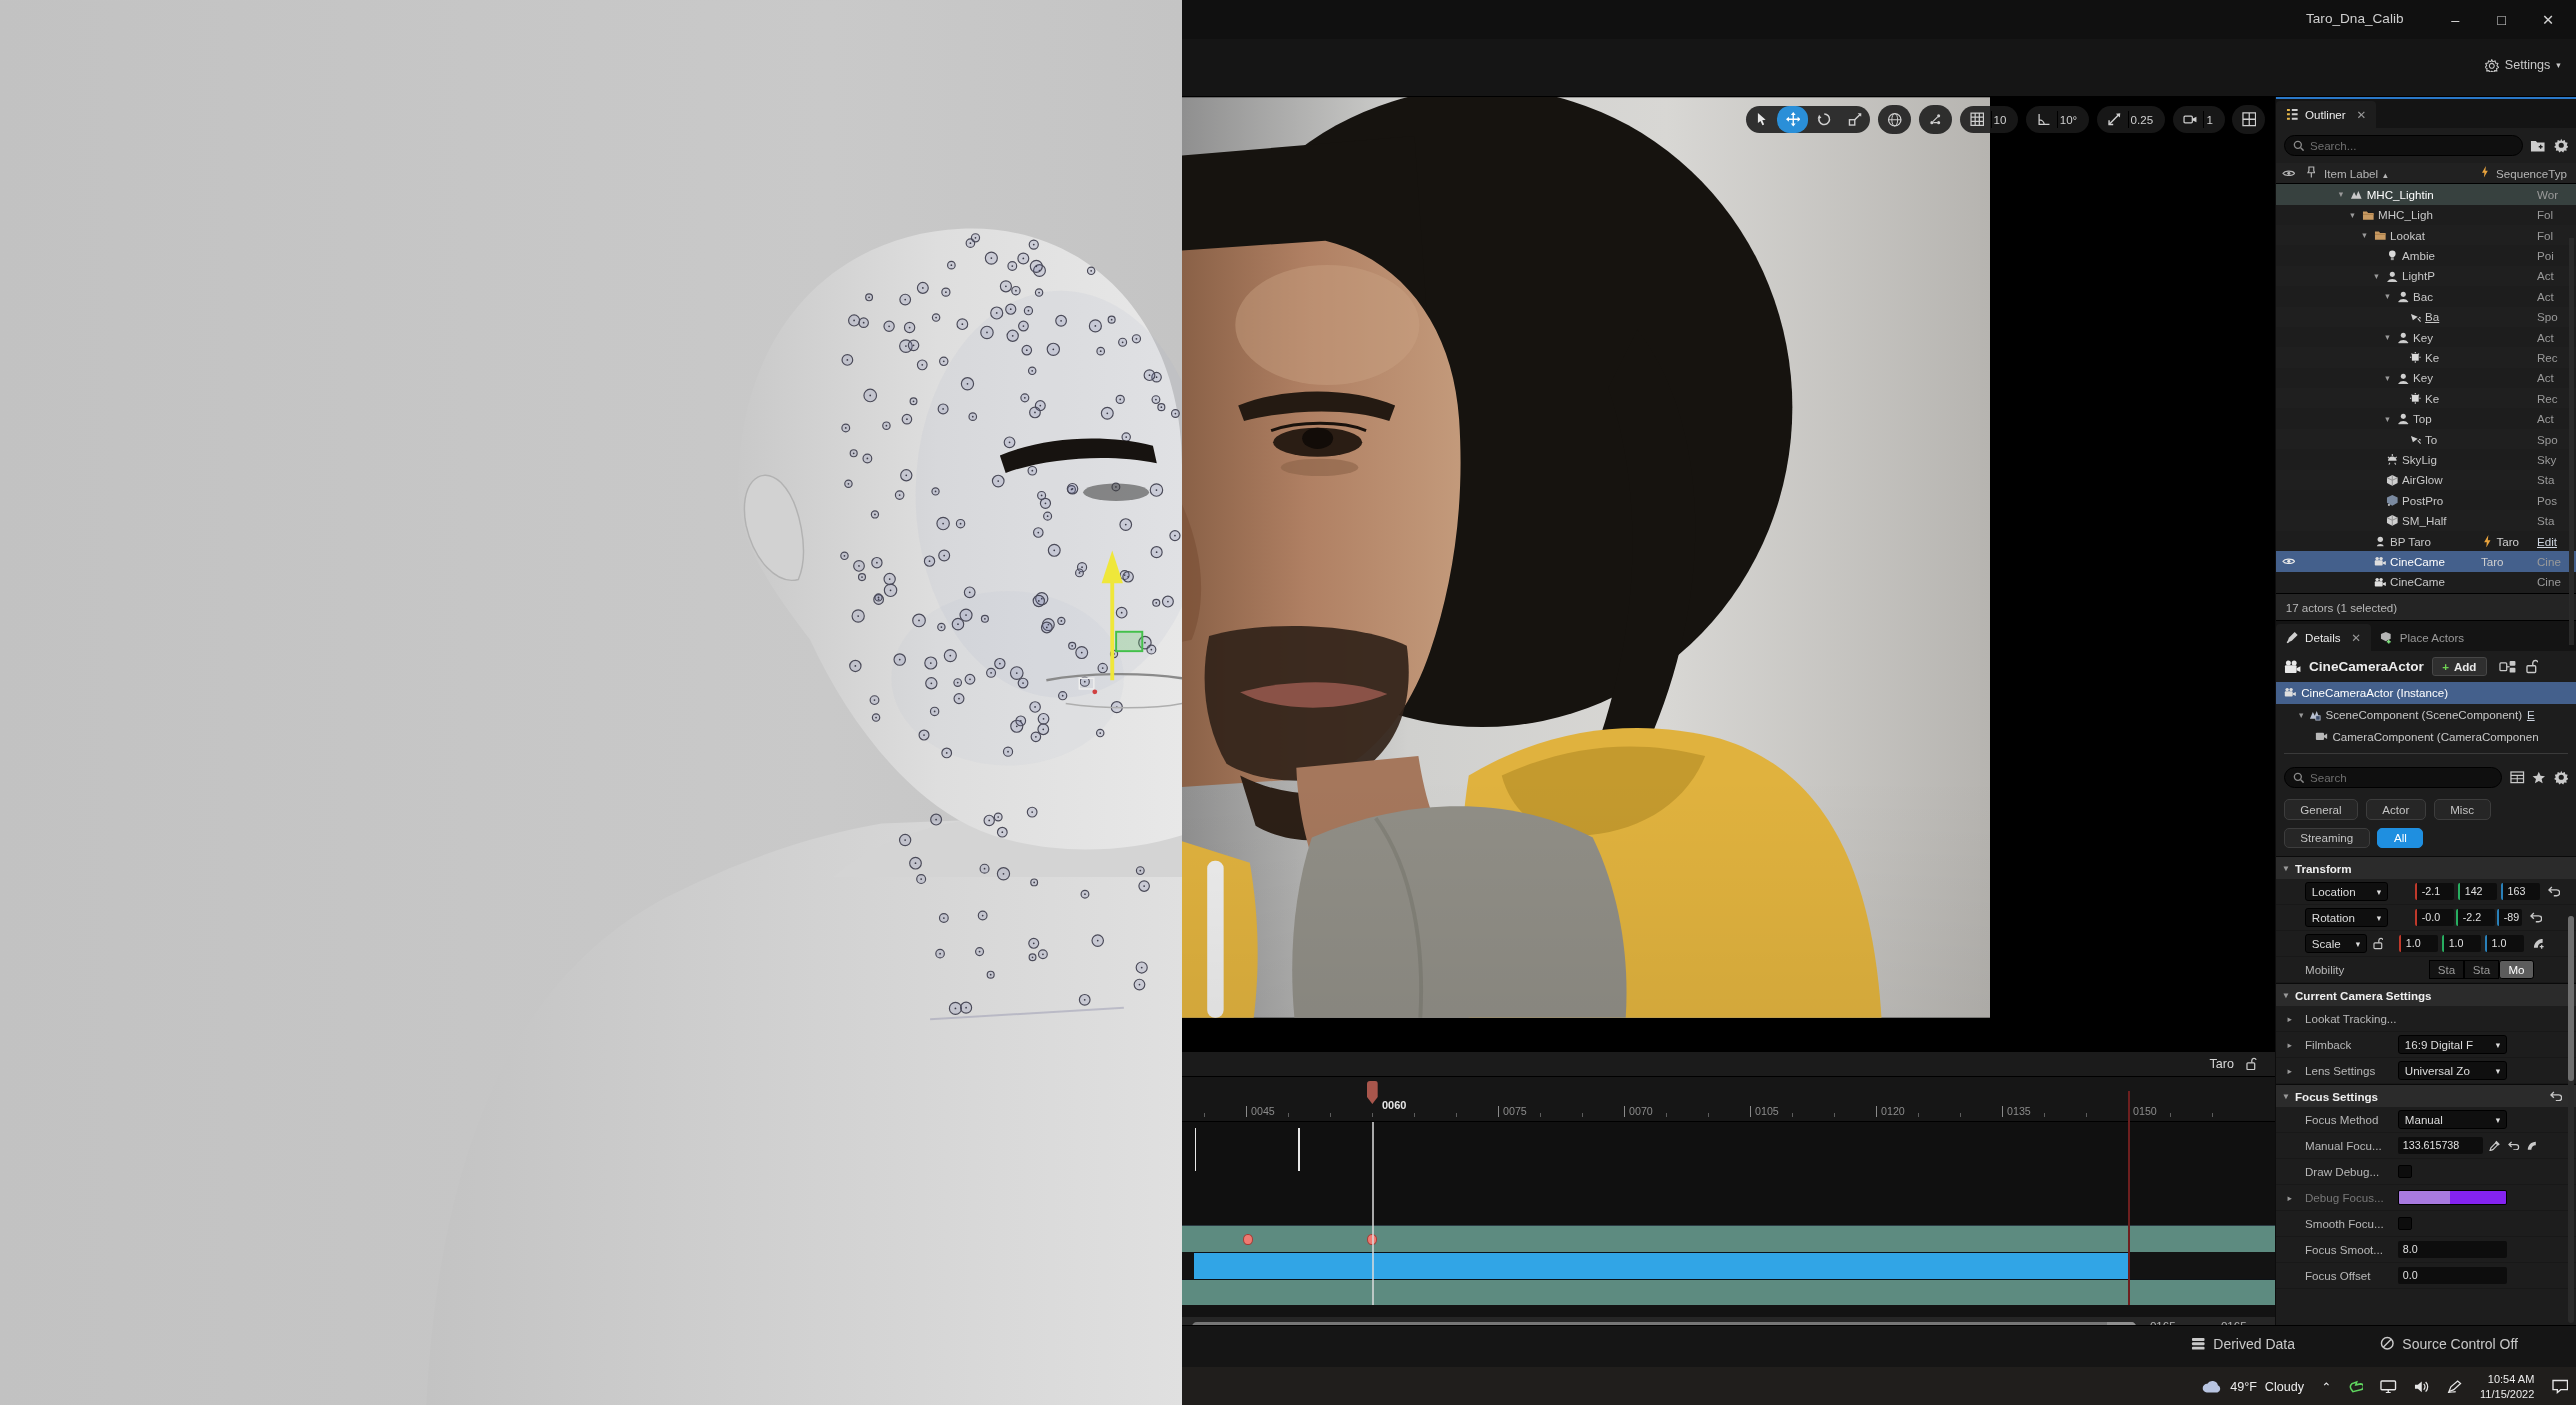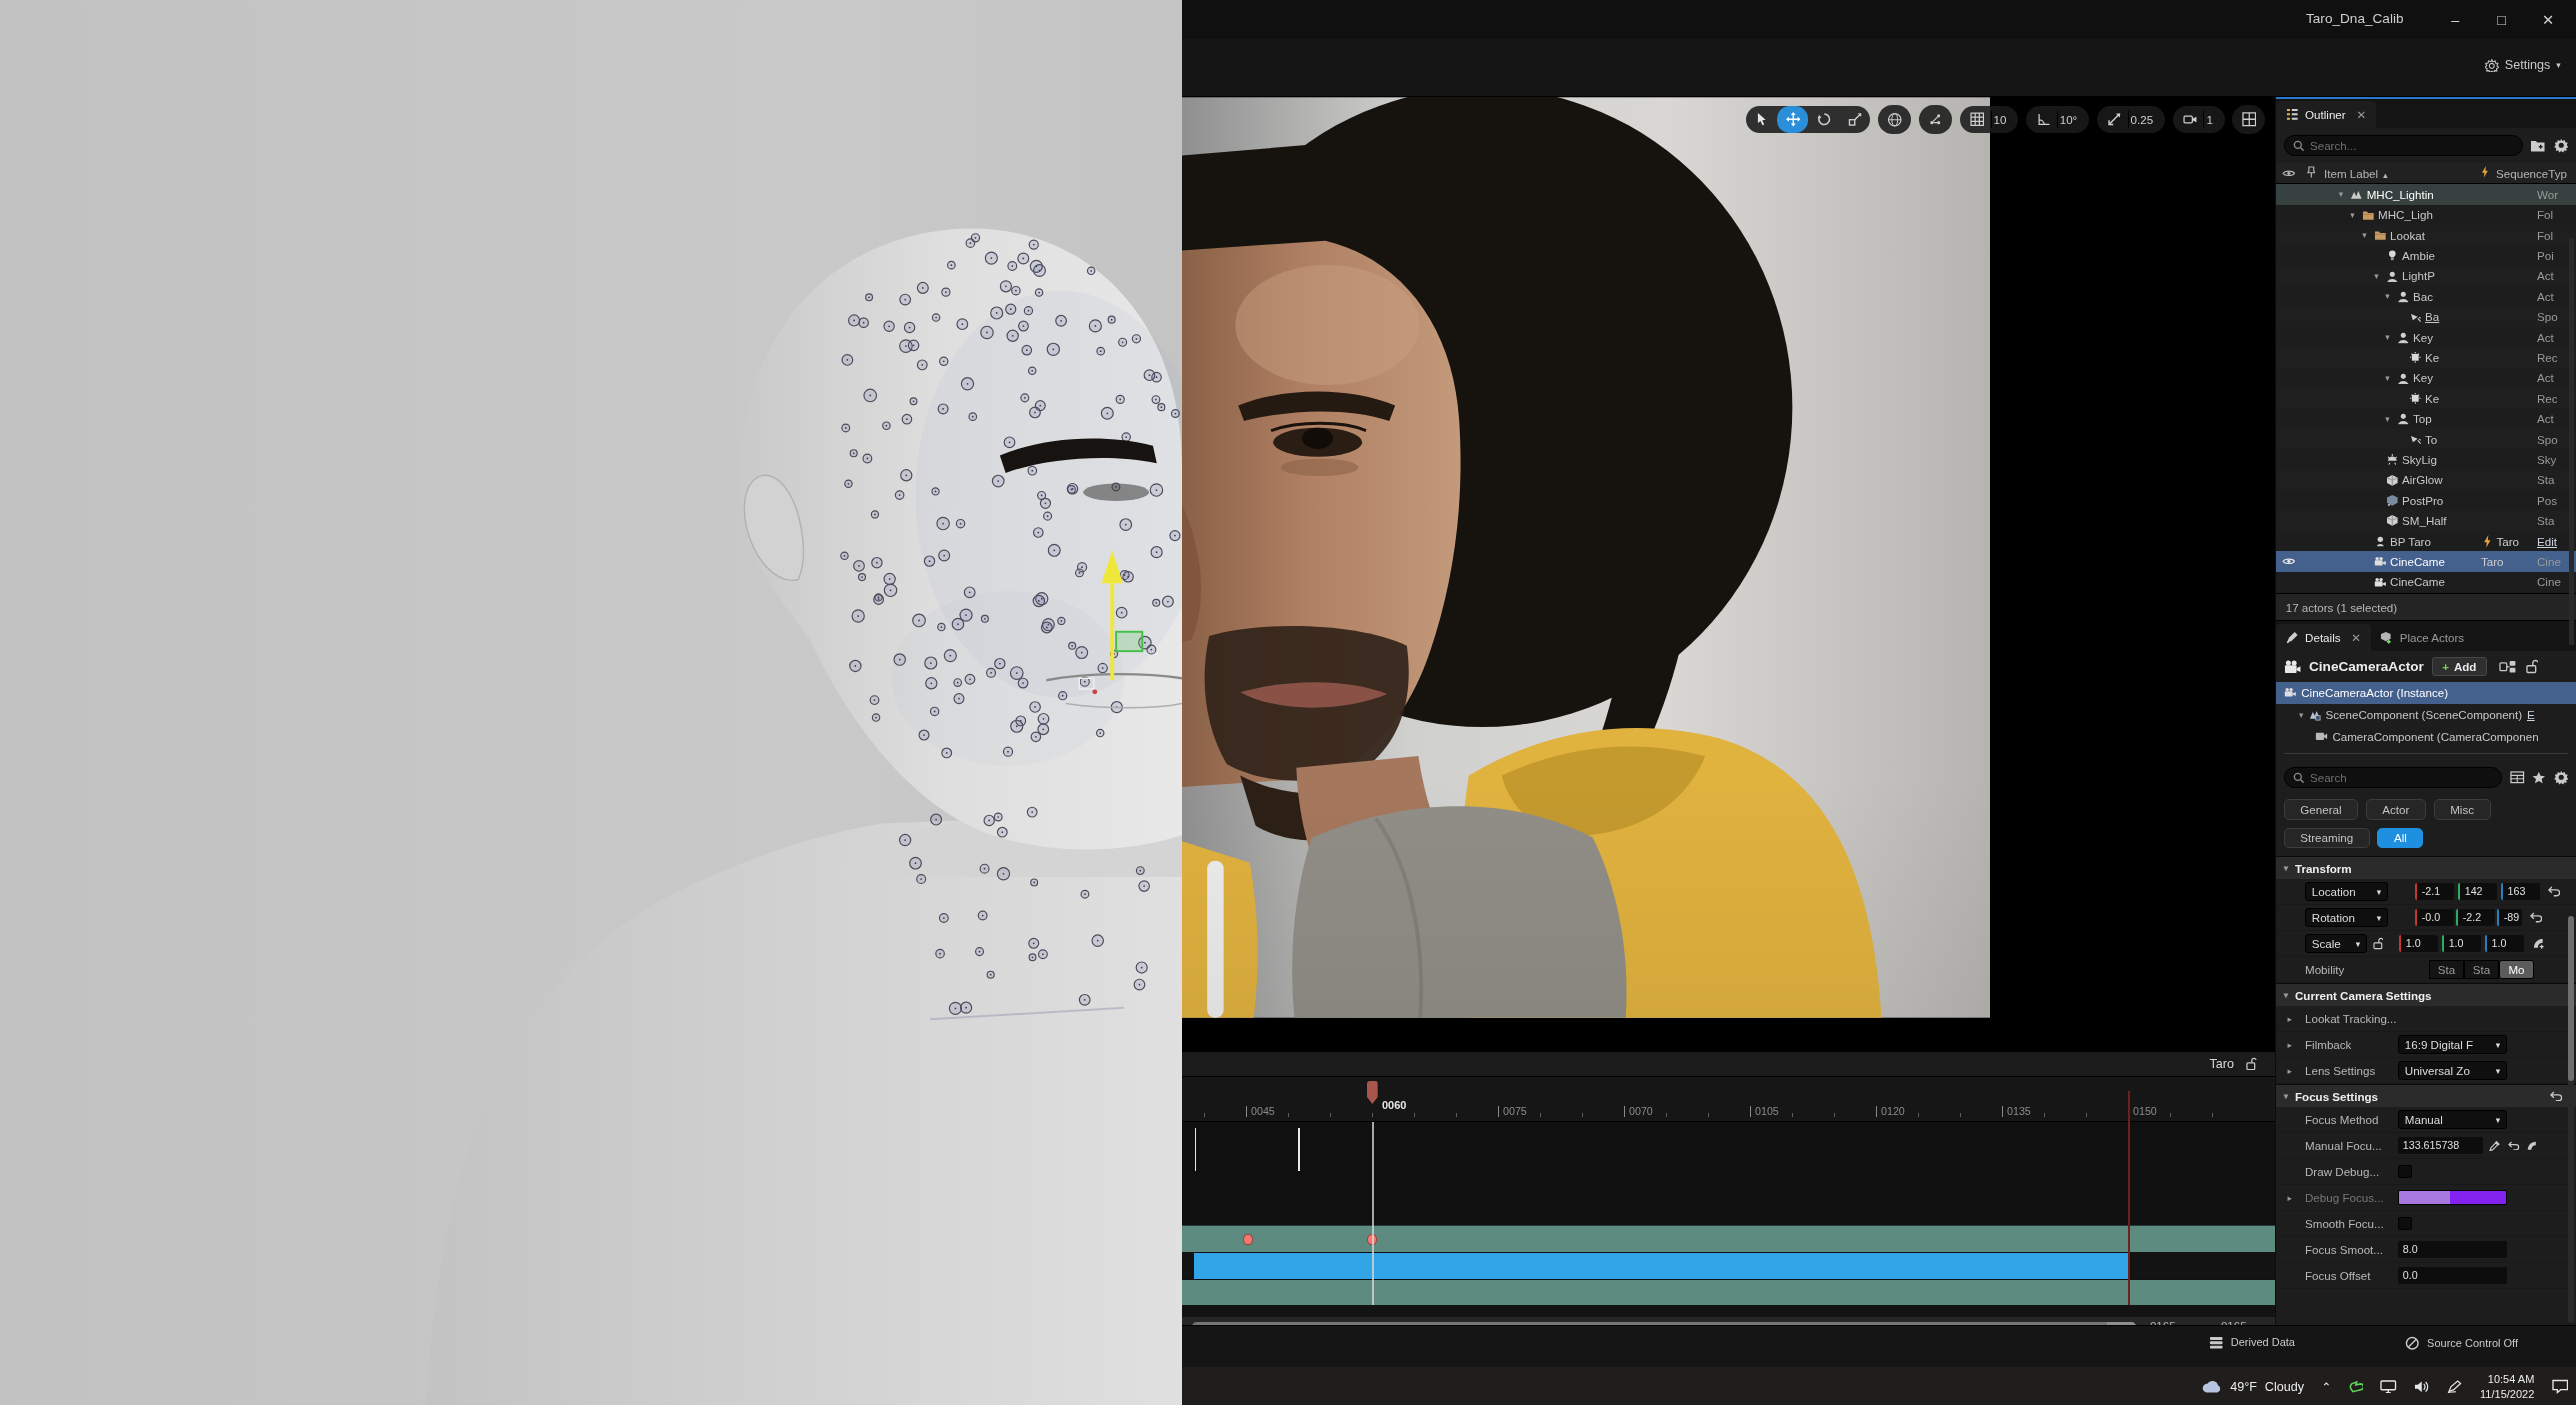--- a/index.html
+++ b/index.html
@@ -103,21 +103,21 @@
   #band-blue { position:absolute; top:200px; height:27px; background:#31a5e6; border-top:1.9px solid #0d1116; }
   #band-teal2 { position:absolute; top:227px; width:100%; height:26px; background:#5d8b80; border-top:1.9px solid #0d1116; }
   .keydot { position:absolute; top:7.8px; width:9.7px; height:11.6px; background:#ef7a72; border:1px solid #a83a34; border-radius:50%; }
   #seq-bottom { position:absolute; top:260px; width:100%; height:23px; background:#262626; border-top:5.8px solid #131313; }
   #seq-scroll { position:absolute; left:9.7px; top:4.8px; height:10.7px; background:#767676; border-radius:4.8px; }
   #seq-scroll-tip { position:absolute; right:0; top:0; width:29px; height:10.7px; background:#8f8f8f; border-radius:0 4.8px 4.8px 0; }
   .range-field { position:absolute; top:1.9px; color:#b2b2b2; font-size:11.6px; border-bottom:1px dotted #6e6e6e; padding:0 3.9px; }
 
   
   #statusbar { left:1182px; top:1325px; width:1394px; height:42px; background:#151515; border-top:1px solid #000; }
-  .status-item { position:absolute; top:9.7px; display:flex; gap:7.8px; align-items:center; color:#c9c9c9; font-size:11px; }
+  .status-item { position:absolute; top:9.7px; display:flex; gap:7.8px; align-items:center; color:#c9c9c9; font-size:14px; }
   #taskbar { left:1182px; top:1367px; width:1394px; height:39px; background:#201e1c; }
   #tray { position:absolute; right:7.8px; top:0; height:39px; display:flex; align-items:center; gap:17.4px; color:#e6e6e6; }
   #weather { display:flex; align-items:center; gap:7.8px; font-size:12.6px; color:#ececec; }
   #clock { text-align:right; font-size:11px; line-height:1.35; color:#ececec; }
   svg { display:block; }
 </style>
 </head>
 <body>
 
 <div class="abs" id="left-view">

